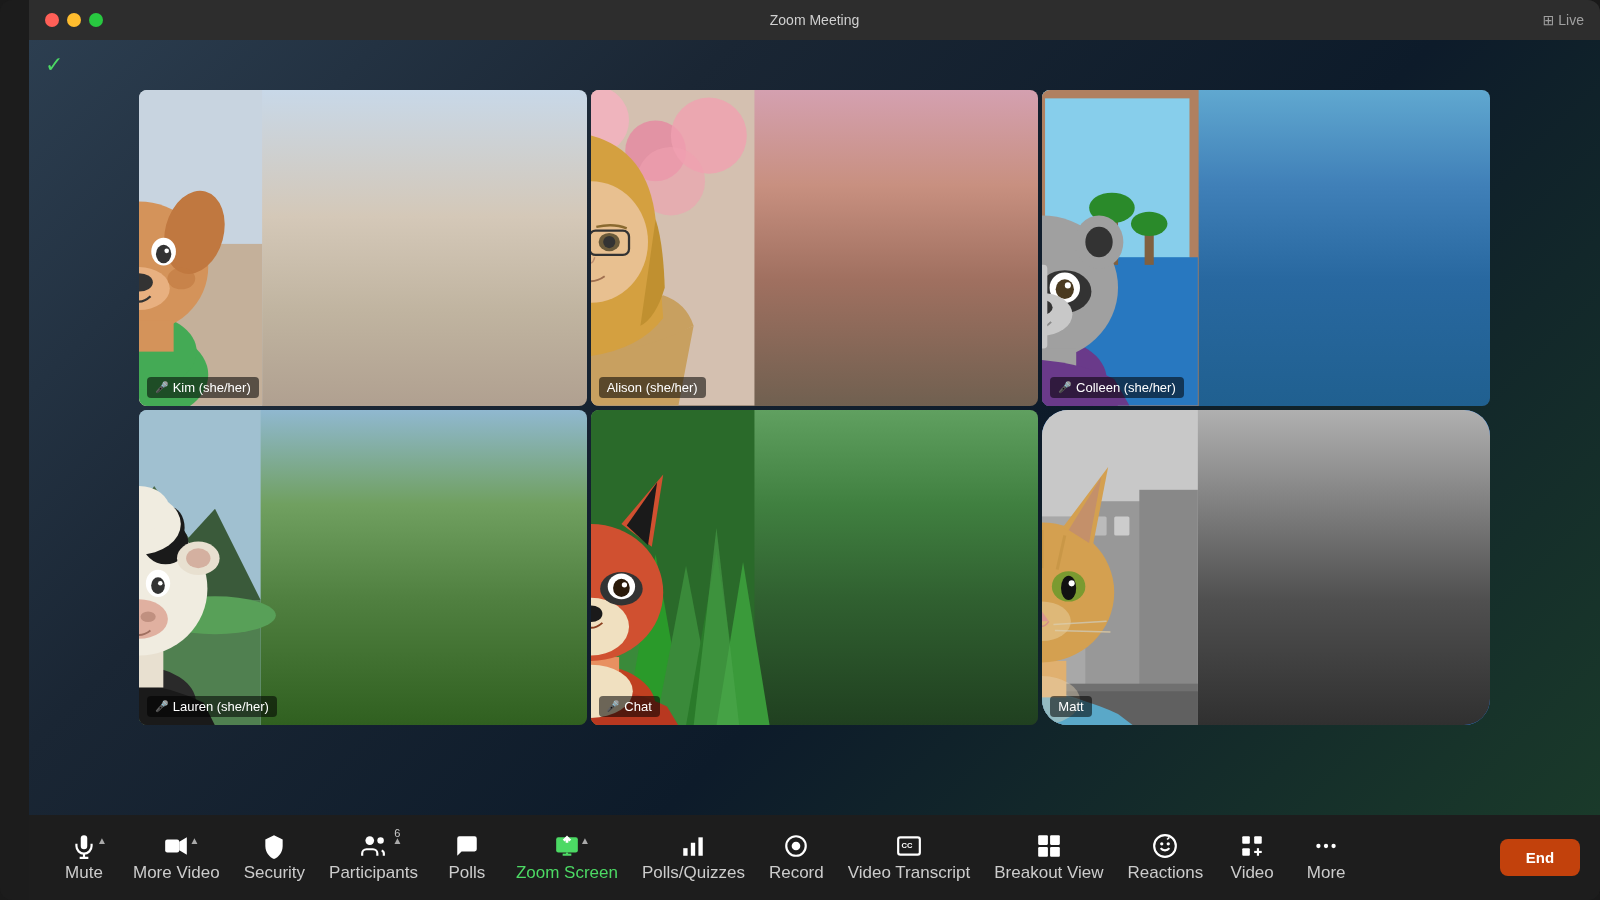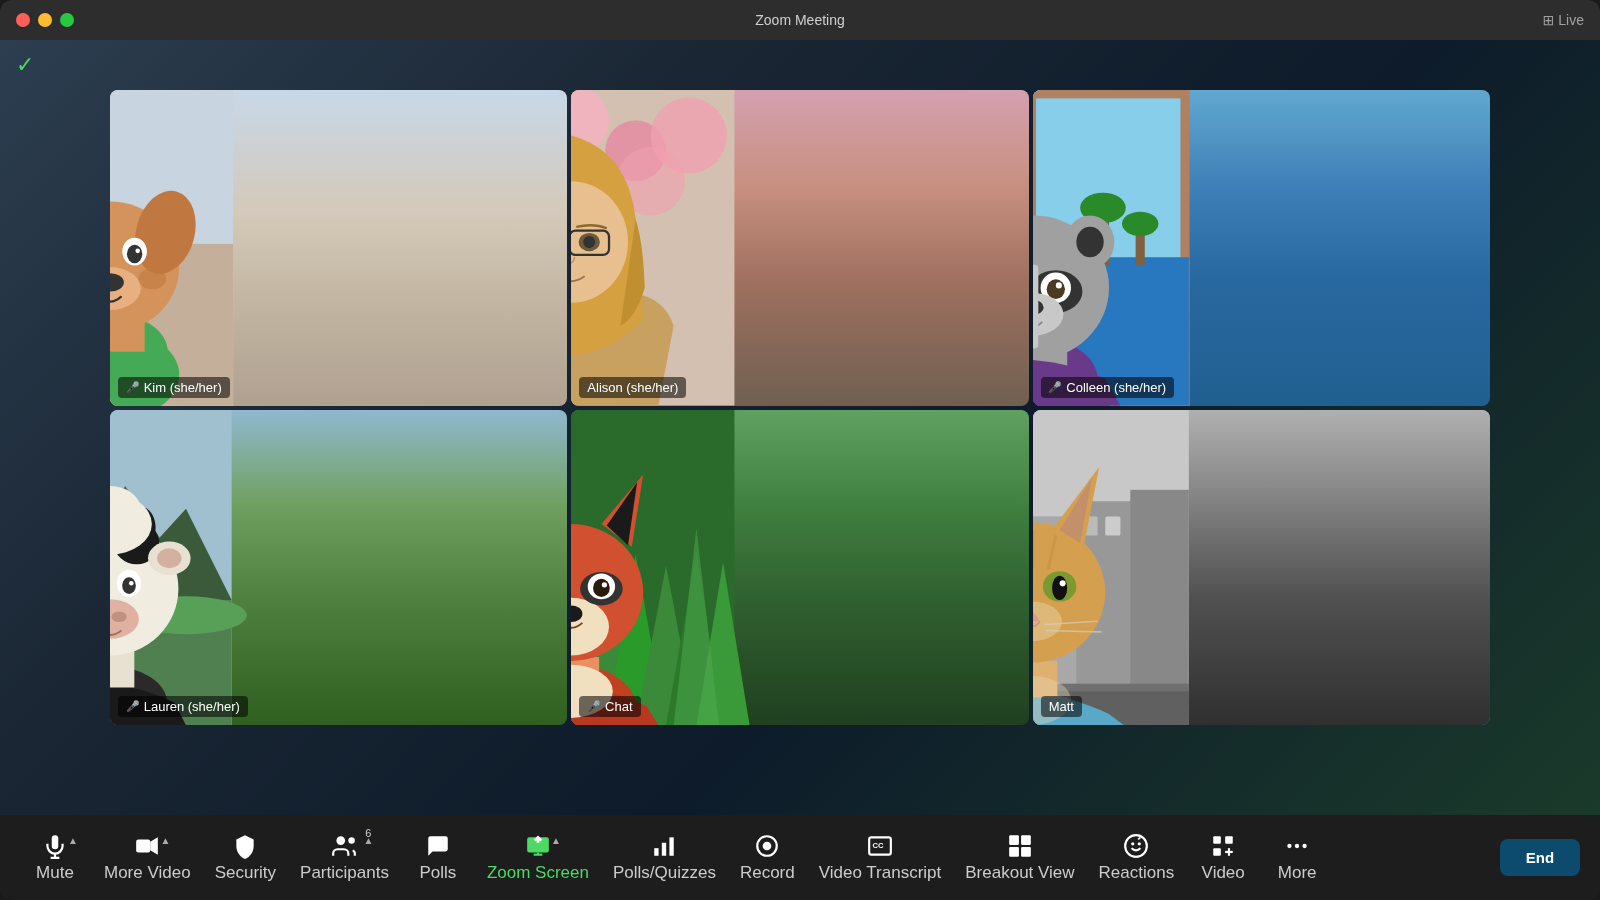--- a/index.html
+++ b/index.html
@@ -15,20 +15,21 @@
     
     .window {
       width: 1600px;
       height: 900px;
       background: #1c1c1c;
       border-radius: 12px;
       overflow: hidden;
       position: relative;
       display: flex;
       flex-direction: column;
+      padding-left: 29px;
     }
 
     .title-bar {
       height: 40px;
       background: #2d2d2d;
       display: flex;
       align-items: center;
       position: relative;
       flex-shrink: 0;
     }
@@ -112,20 +113,21 @@
       position: relative;
       border-radius: 8px;
       overflow: hidden;
       background: #2a2a2a;
       cursor: pointer;
     }
 
     .video-tile.active-speaker {
       outline: 3px solid #2d8cff;
       outline-offset: -3px;
+      border-radius: 26px;
     }
 
     
     .participant-label {
       position: absolute;
       bottom: 8px;
       left: 8px;
       display: flex;
       align-items: center;
       gap: 4px;
@@ -183,21 +185,21 @@
 
     .toolbar-item.share-screen-btn .icon {
       color: #4cd964;
     }
 
     .toolbar-item.share-screen-btn .label {
       color: #4cd964;
     }
 
     .toolbar-item.end-btn {
-      background: #0c4a6e;
+      background: #c2410c;
       border-radius: 8px;
       padding: 10px 20px;
       min-width: 80px;
       justify-content: center;
     }
 
     .toolbar-item.end-btn .label {
       color: #fff;
       font-size: 15px;
       font-weight: 600;

